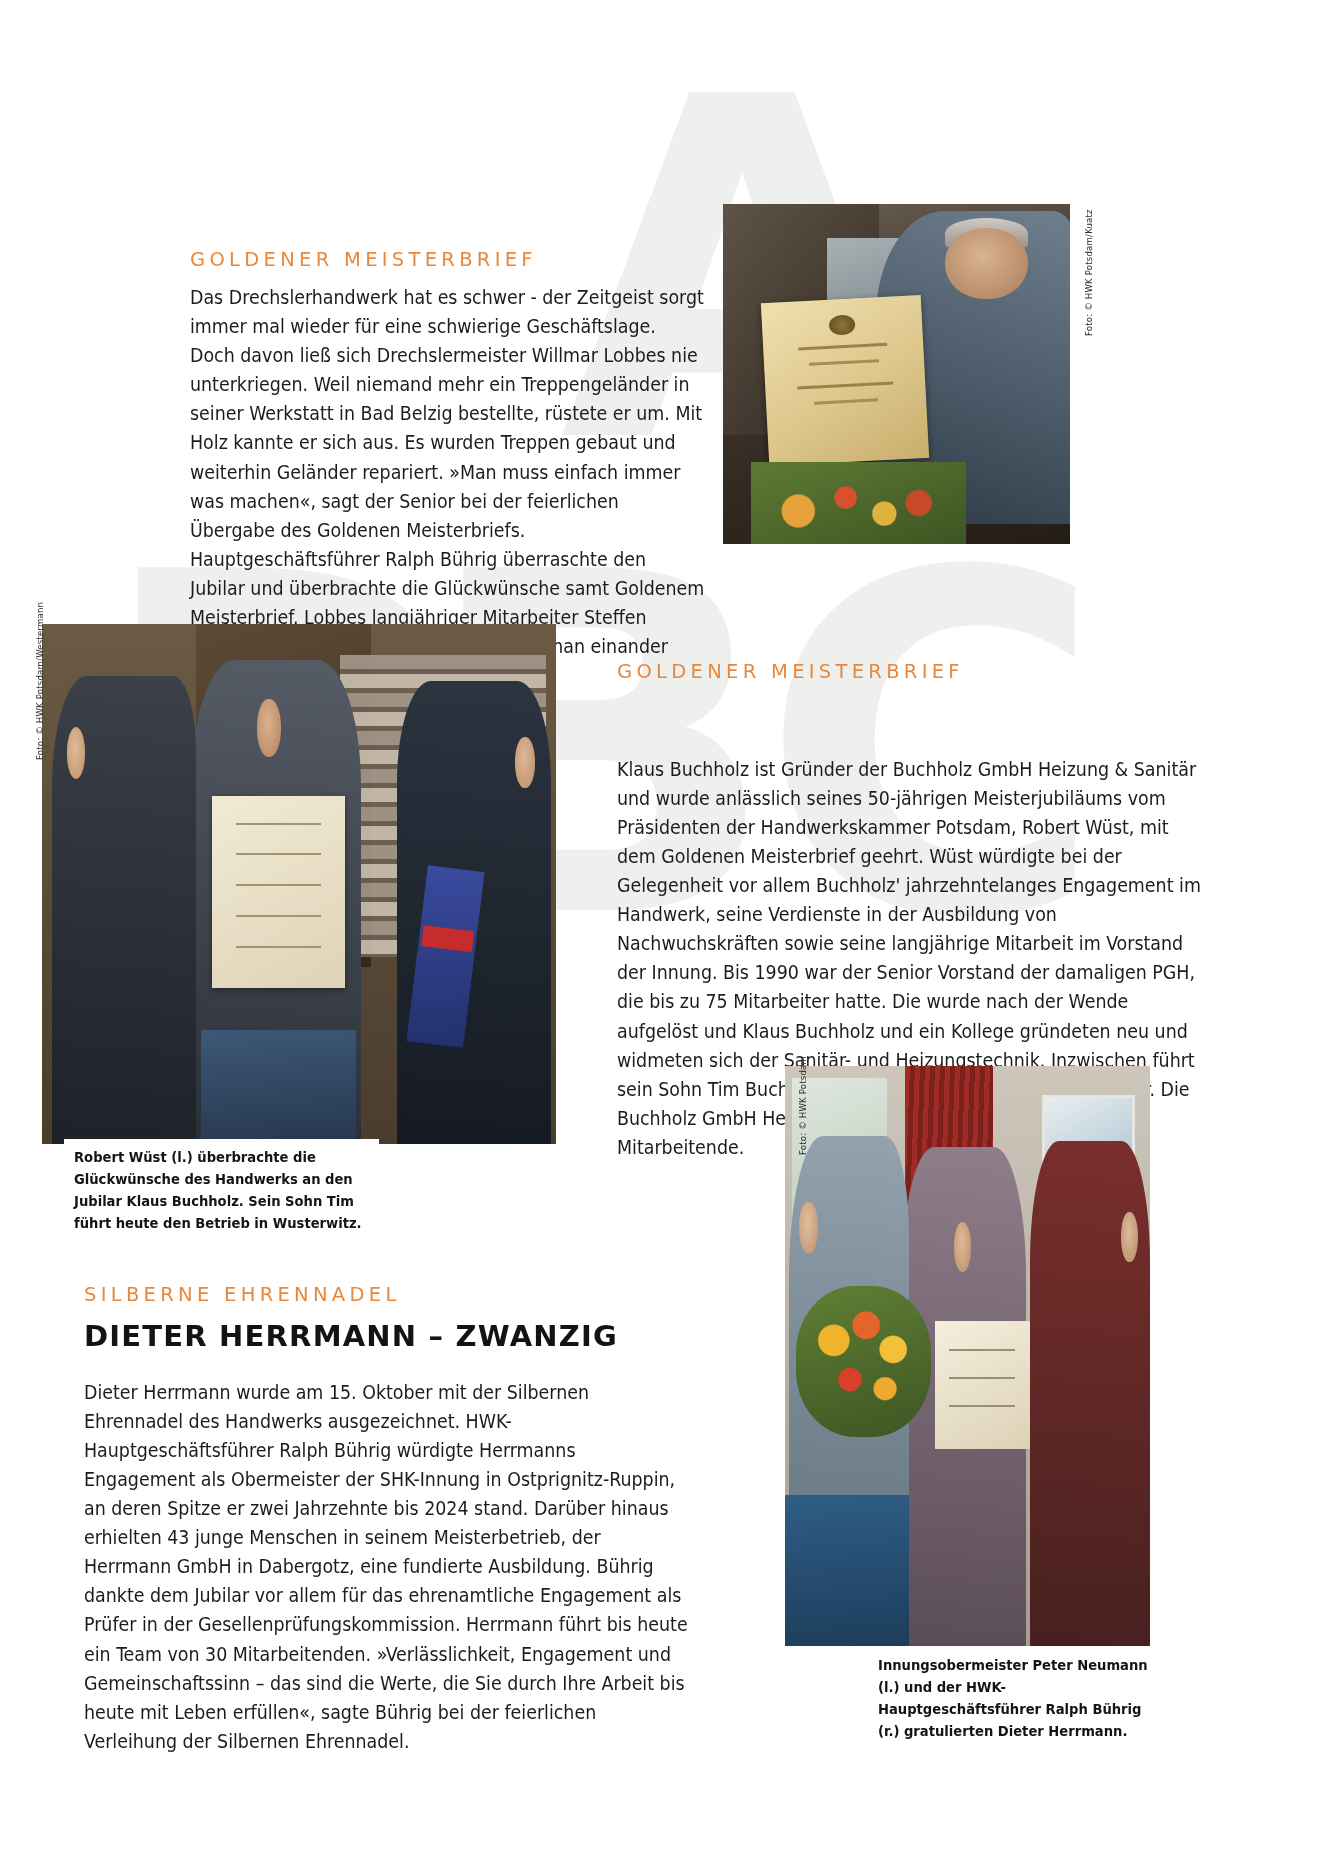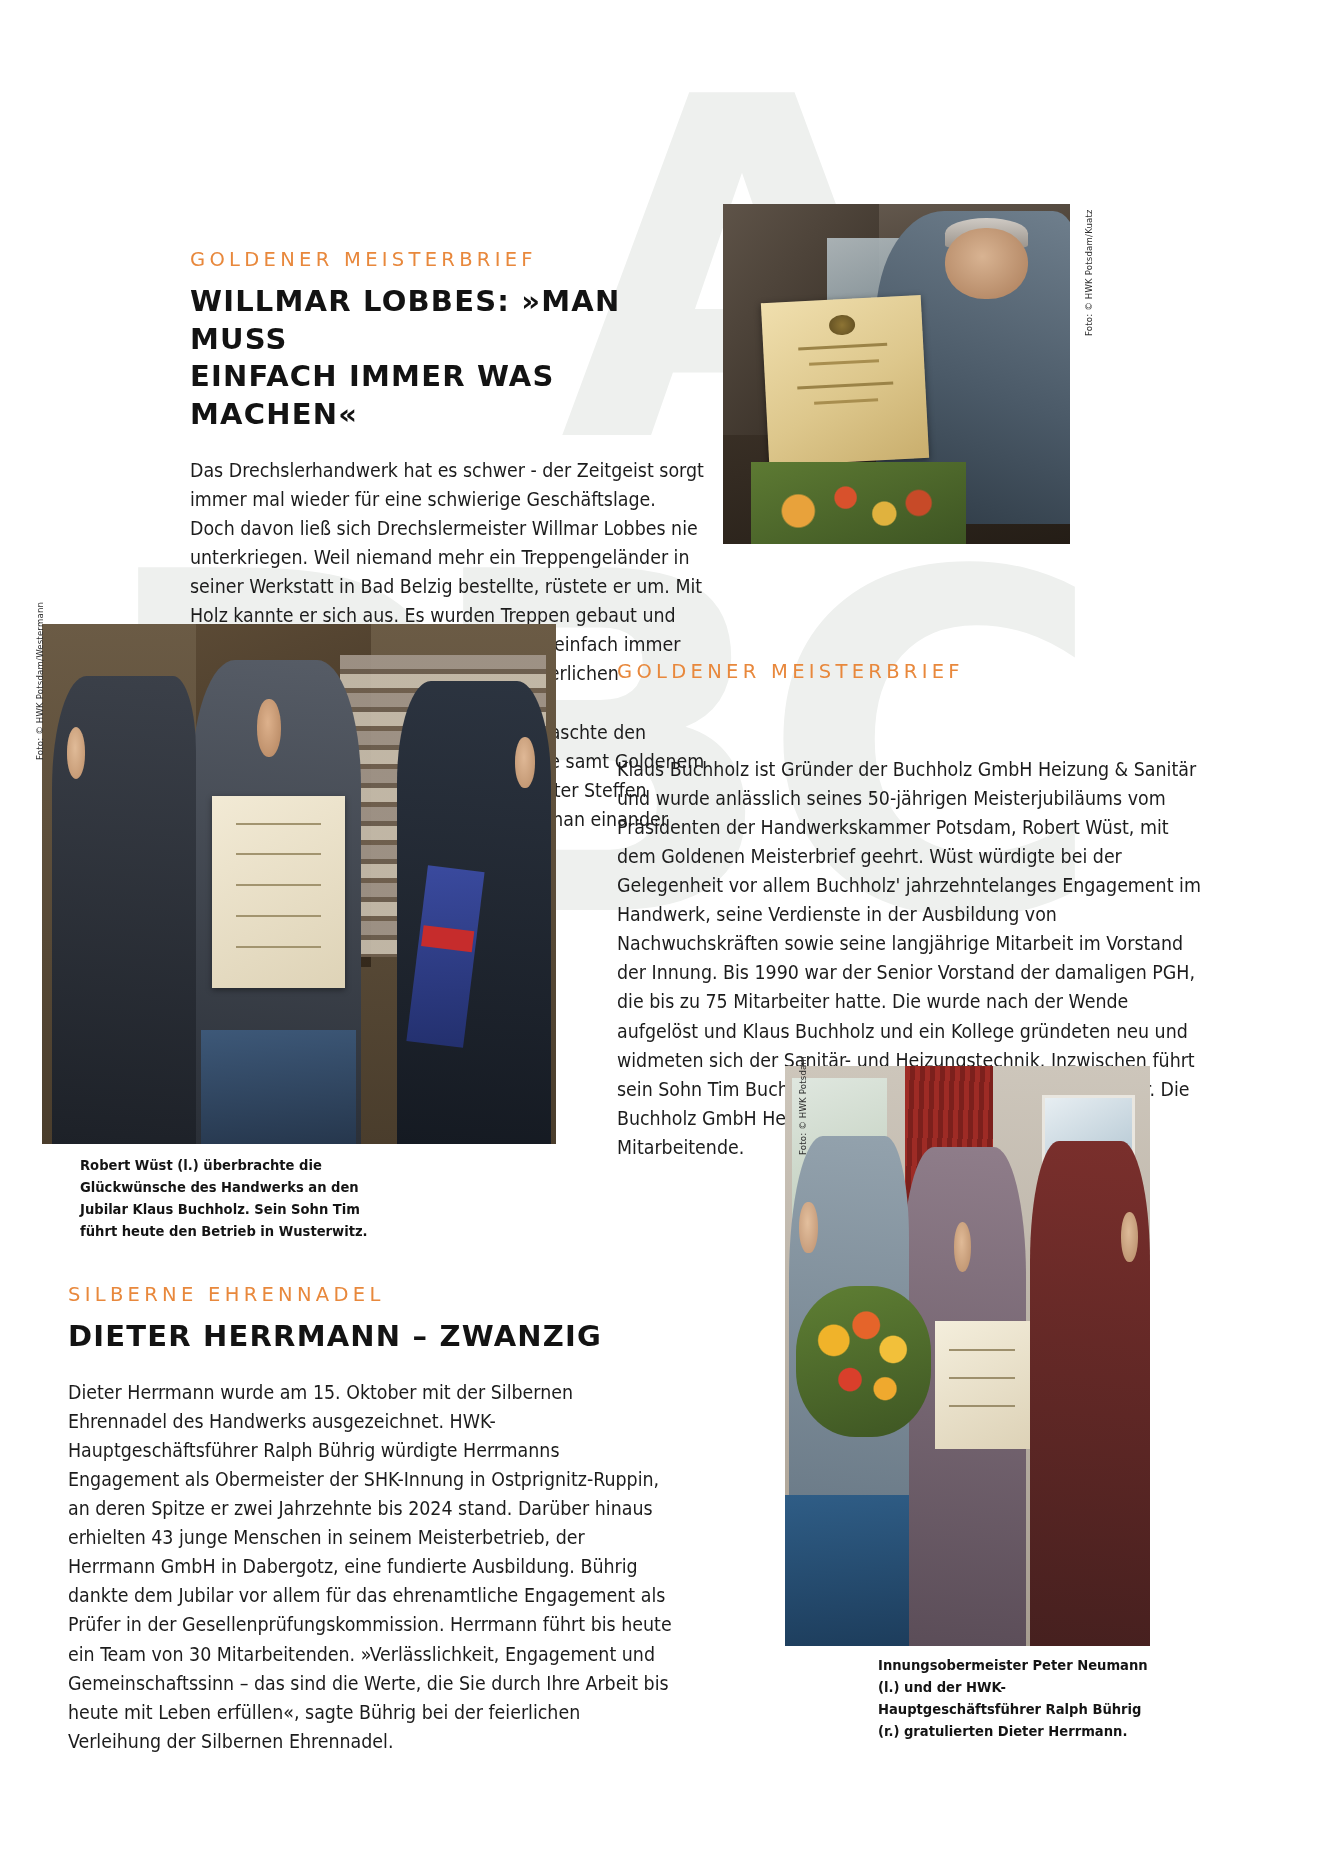--- a/index.html
+++ b/index.html
@@ -196,24 +196,20 @@
 
   <div class="watermark wm-a">A</div>
   <div class="watermark wm-d">D</div>
   <div class="watermark wm-b">B</div>
   <div class="watermark wm-c">C</div>
 
   <div class="content">
 
     <div style="position:absolute; left:190px; top:248px; width:515px;">
       <div class="kicker">GOLDENER MEISTERBRIEF</div>
-      <h2 class="headline">
-        <span>WILLMAR LOBBES: »MAN MUSS</span><br>
-        <span>EINFACH IMMER WAS MACHEN«</span>
-      </h2>
       <p class="body-text">Das Drechslerhandwerk hat es schwer - der Zeitgeist sorgt immer mal wieder für eine schwierige Geschäftslage. Doch davon ließ sich Drechslermeister Willmar Lobbes nie unterkriegen. Weil niemand mehr ein Treppengeländer in seiner Werkstatt in Bad Belzig bestellte, rüstete er um. Mit Holz kannte er sich aus. Es wurden Treppen gebaut und weiterhin Geländer repariert. »Man muss einfach immer was machen«, sagt der Senior bei der feierlichen Übergabe des Goldenen Meisterbriefs. Hauptgeschäftsführer Ralph Bührig überraschte den Jubilar und überbrachte die Glückwünsche samt Goldenem Meisterbrief. Lobbes langjähriger Mitarbeiter Steffen Rasser übernahm den Betrieb. Heute ist man einander freundschaftlich verbunden.</p>
     </div>
 
     <div class="photo" id="photo-lobbes">
       <div class="ph-layer bg"></div>
       <div class="ph-layer wall"></div>
       <div class="ph-layer window"></div>
       <div class="ph-layer person"></div>
       <div class="ph-layer hair"></div>
       <div class="ph-layer face"></div>
@@ -248,33 +244,33 @@
           <i style="top:46%"></i>
         <i style="top:62%"></i>
           <i style="top:78%"></i>
       </div>
       <div class="ph-layer blue">
           <em></em>
         </div>
     </div>
     <div class="credit vert-right" style="left:34px; top:760px;">Foto: © HWK Potsdam/Westermann</div>
 
-    <div class="caption-box" style="left:70px; top:1139px; width:295px;margin-top:8px;">
+    <div class="caption-box" style="left:64px; top:1139px; width:295px;">
       <p class="caption">Robert Wüst (l.) überbrachte die Glückwünsche des Handwerks an den Jubilar Klaus Buchholz. Sein Sohn Tim führt heute den Betrieb in Wusterwitz.</p>
     </div>
 
     <div style="position:absolute; left:617px; top:660px; width:590px;">
       <div class="kicker">GOLDENER MEISTERBRIEF</div>
       <h2 class="headline">
         <br>
       </h2>
       <p class="body-text">Klaus Buchholz ist Gründer der Buchholz GmbH Heizung &amp; Sanitär und wurde anlässlich seines 50-jährigen Meisterjubiläums vom Präsidenten der Handwerkskammer Potsdam, Robert Wüst, mit dem Goldenen Meisterbrief geehrt. Wüst würdigte bei der Gelegenheit vor allem Buchholz' jahrzehntelanges Engagement im Handwerk, seine Verdienste in der Ausbildung von Nachwuchskräften sowie seine langjährige Mitarbeit im Vorstand der Innung. Bis 1990 war der Senior Vorstand der damaligen PGH, die bis zu 75 Mitarbeiter hatte. Die wurde nach der Wende aufgelöst und Klaus Buchholz und ein Kollege gründeten neu und widmeten sich der Sanitär- und Heizungstechnik. Inzwischen führt sein Sohn Tim Buchholz den Wusterwitzer SHK-Betrieb weiter. Die Buchholz GmbH Heizung &amp; Sanitär beschäftigt aktuell acht Mitarbeitende.</p>
     </div>
 
-    <div style="position:absolute; left:68px; top:1283px; width:605px;">
+    <div style="position:absolute; left:84px; top:1283px; width:605px;">
       <div class="kicker">SILBERNE EHRENNADEL</div>
       <h2 class="headline">
         <span>DIETER HERRMANN – ZWANZIG</span><br>
       </h2>
       <p class="body-text">Dieter Herrmann wurde am 15. Oktober mit der Silbernen Ehrennadel des Handwerks ausgezeichnet. HWK-Hauptgeschäftsführer Ralph Bührig würdigte Herrmanns Engagement als Obermeister der SHK-Innung in Ostprignitz-Ruppin, an deren Spitze er zwei Jahrzehnte bis 2024 stand. Darüber hinaus erhielten 43 junge Menschen in seinem Meisterbetrieb, der Herrmann GmbH in Dabergotz, eine fundierte Ausbildung. Bührig dankte dem Jubilar vor allem für das ehrenamtliche Engagement als Prüfer in der Gesellenprüfungskommission. Herrmann führt bis heute ein Team von 30 Mitarbeitenden. »Verlässlichkeit, Engagement und Gemeinschaftssinn – das sind die Werte, die Sie durch Ihre Arbeit bis heute mit Leben erfüllen«, sagte Bührig bei der feierlichen Verleihung der Silbernen Ehrennadel.</p>
     </div>
 
     <div class="photo" id="photo-herrmann">
       <div class="ph-layer bg"></div>
       <div class="ph-layer win"></div>

